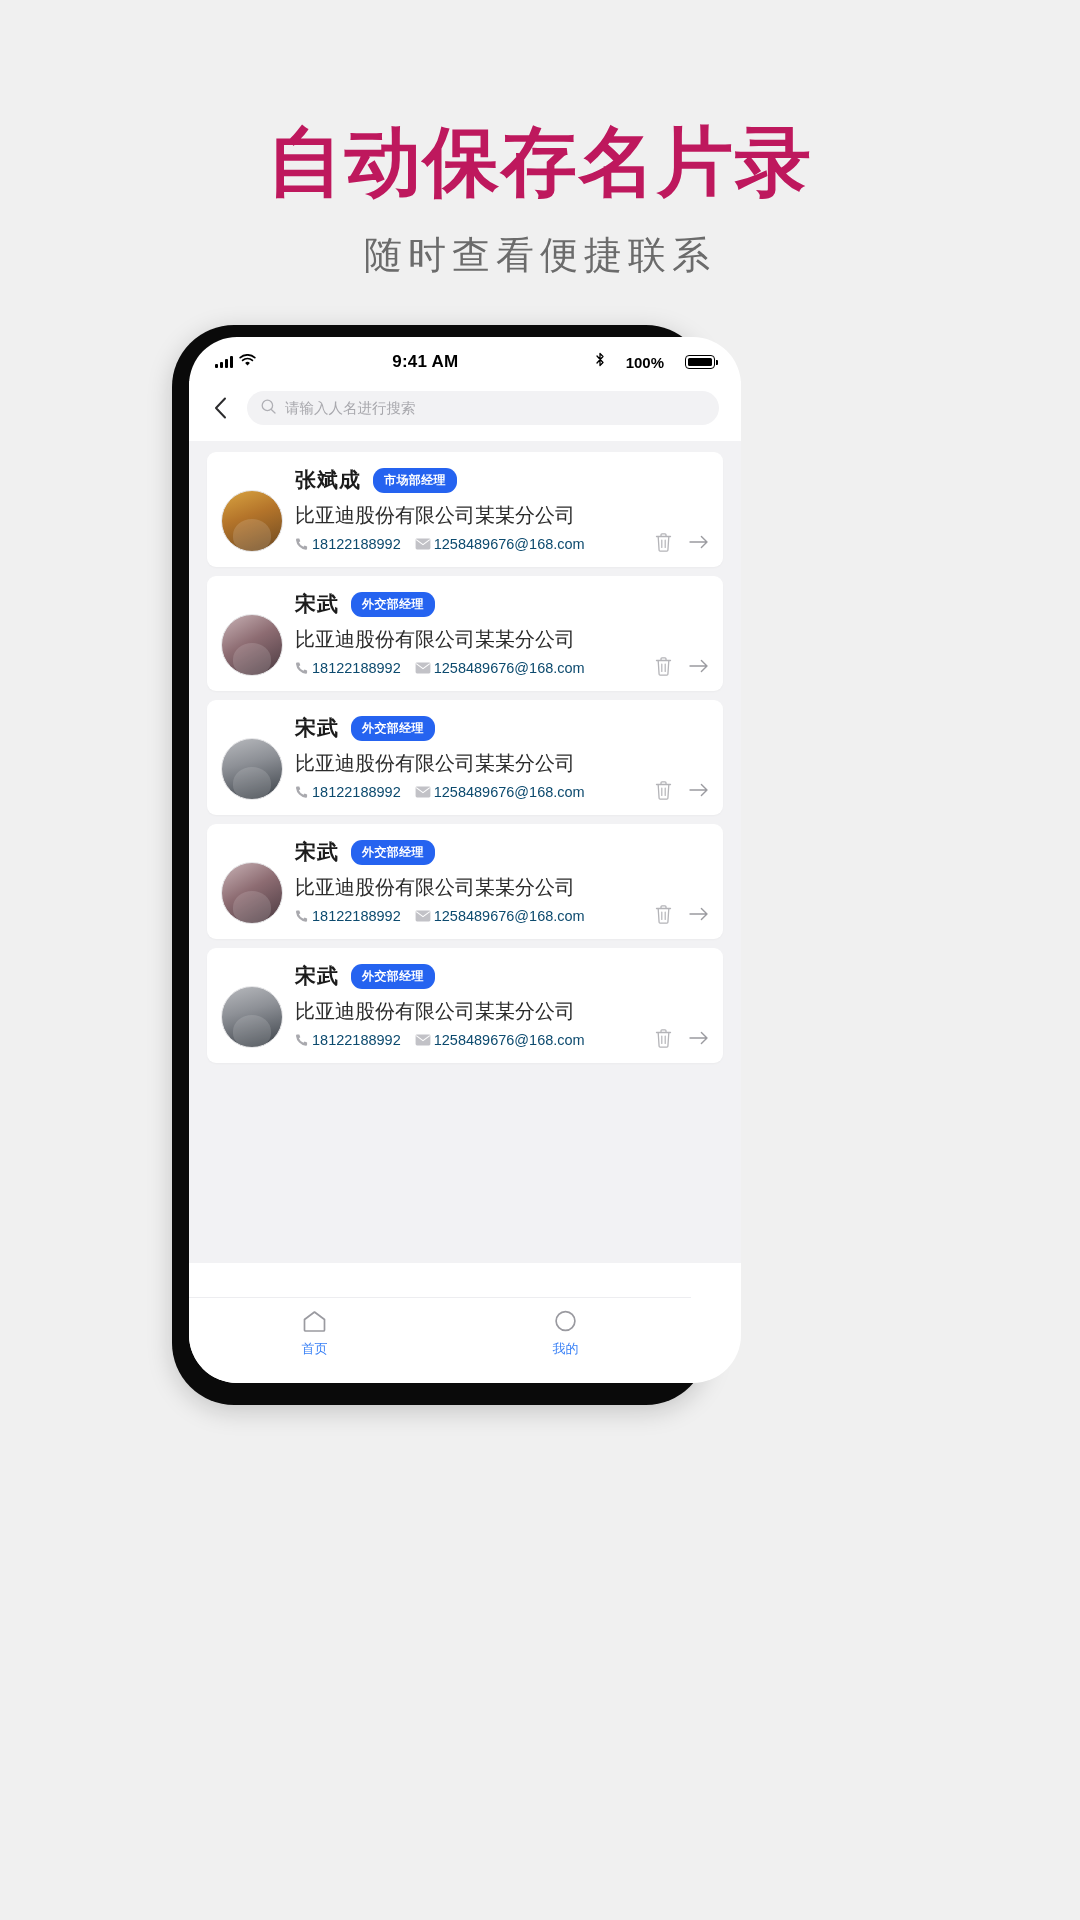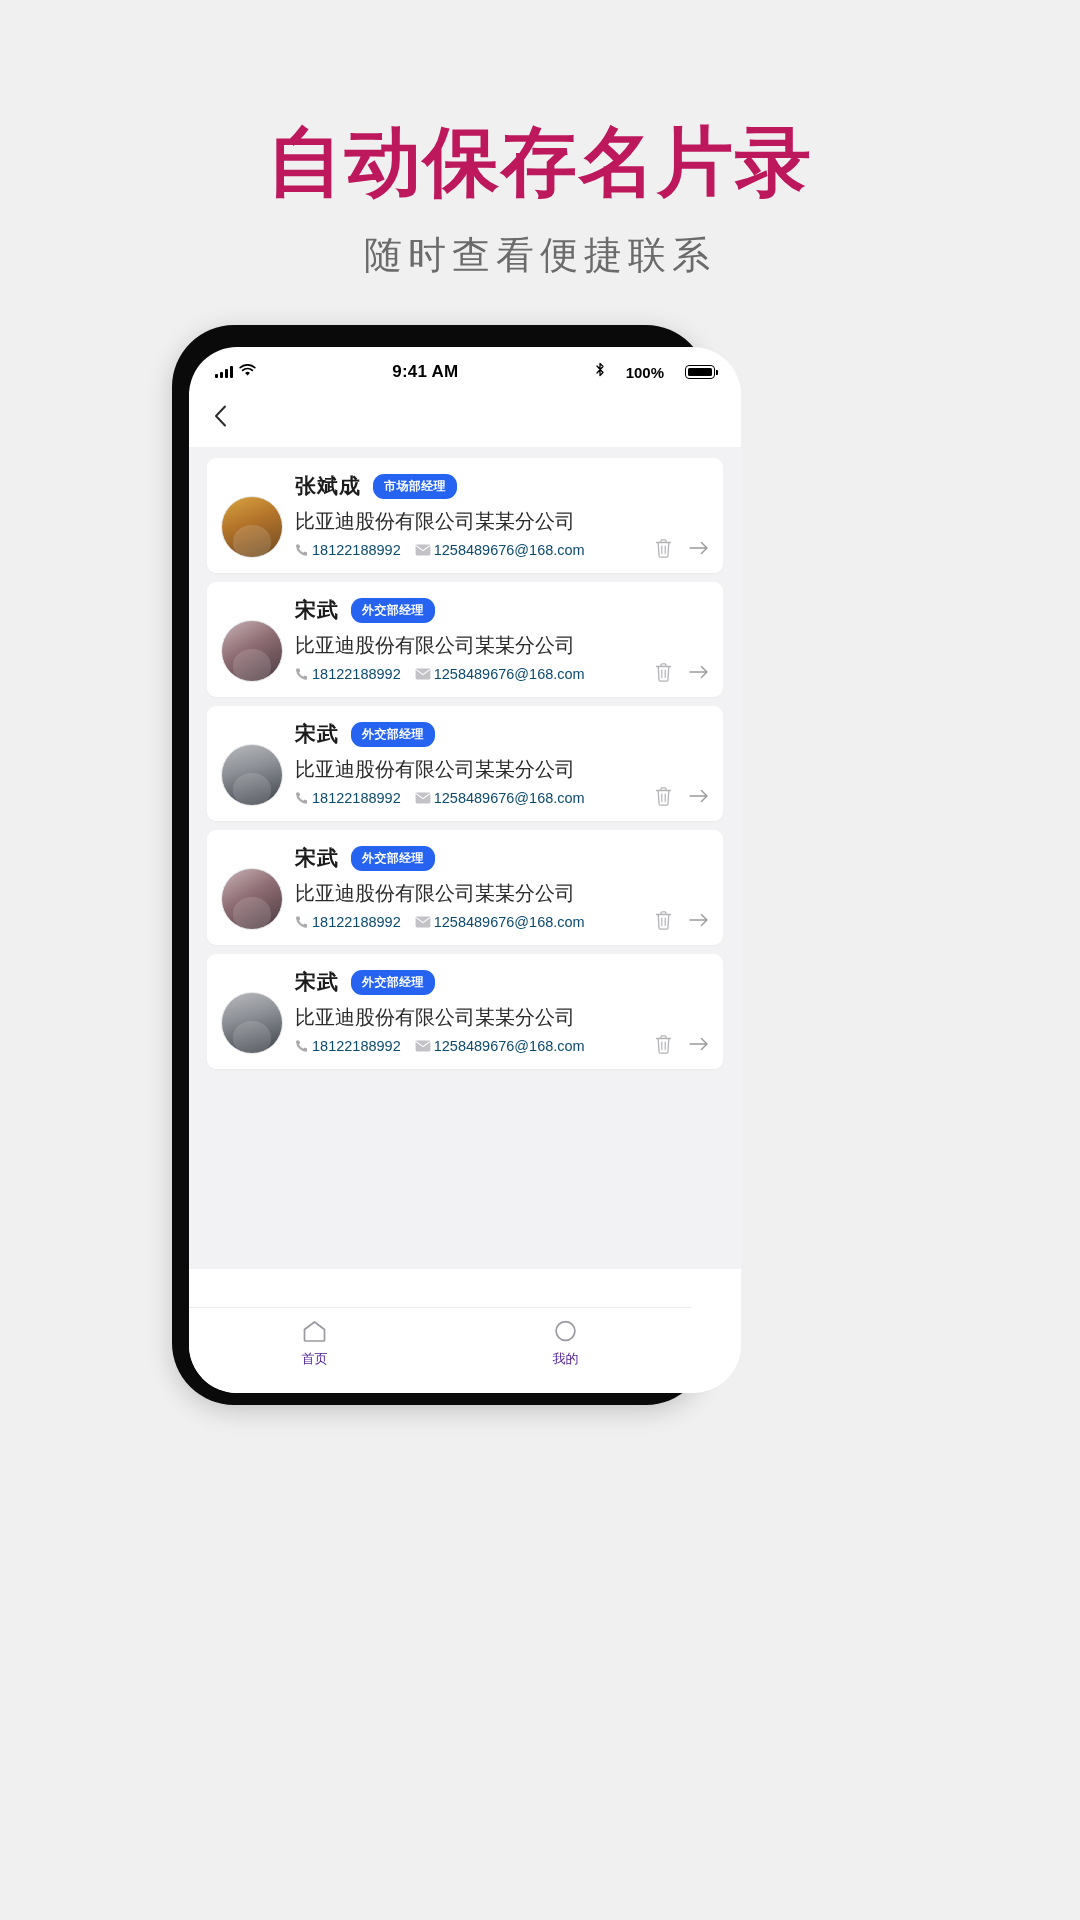--- a/index.html
+++ b/index.html
@@ -48,21 +48,21 @@
     height: 1080px;
     background: #0a0a0a;
     border-radius: 62px;
     box-shadow: 0 6px 26px rgba(0,0,0,0.18);
     padding: 0;
     box-sizing: border-box;
   }
   .screen {
     position: absolute;
     left: 17px;
-    top: 22px;
+    top: 12px;
     width: 552px;
     height: 1046px;
     background: #ffffff;
     border-radius: 48px;
     overflow: hidden;
   }
 
   
   .statusbar {
     height: 44px;
@@ -247,21 +247,21 @@
     padding-top: 10px;
     box-sizing: border-box;
   }
   .tab {
     flex: 1;
     display: flex;
     flex-direction: column;
     align-items: center;
     gap: 6px;
   }
-  .tab-label { font-size: 13px; color: #4c1d95; }
+  .tab-label { font-size: 13px; color: #3b82f6; }
   .tab.active .tab-label { color: #2563f0; font-weight: 600; }
   .tab-icon { width: 26px; height: 26px; display:flex; align-items:center; justify-content:center; }
 </style>
 </head>
 <body>
 
 <div class="headline-wrap">
   <h1 class="headline">自动保存名片录</h1>
   <p class="subheadline">随时查看便捷联系</p>
 </div>
@@ -298,20 +298,29 @@
           </span>
       </div>
     </div>
 
     <div class="search-header">
       <div class="back-btn">
         <svg width="13" height="22" viewBox="0 0 13 22">
           <path d="M11 1.5 L2 11 L11 20.5" stroke="#2c2c2e" stroke-width="2" fill="none" stroke-linecap="round" stroke-linejoin="round"></path>
         </svg>
       </div>
+      <div class="search-box">
+        <span>
+          <svg width="15" height="15" viewBox="0 0 15 15">
+            <circle cx="6.4" cy="6.4" r="5.2" stroke="#b0b0b5" stroke-width="1.3" fill="none"></circle>
+            <path d="M10.3 10.6 L14 14" stroke="#b0b0b5" stroke-width="1.3" stroke-linecap="round"></path>
+          </svg>
+        </span>
+        <input class="search-input" type="text" placeholder="请输入人名进行搜索" style="">
+      </div>
     </div>
 
     <div class="list-area">
 
       <div class="card">
         <div class="avatar av-a"></div>
         <div class="card-body">
           <div class="name-row">
             <span class="c-name">张斌成</span>
             <span class="badge">市场部经理</span>

